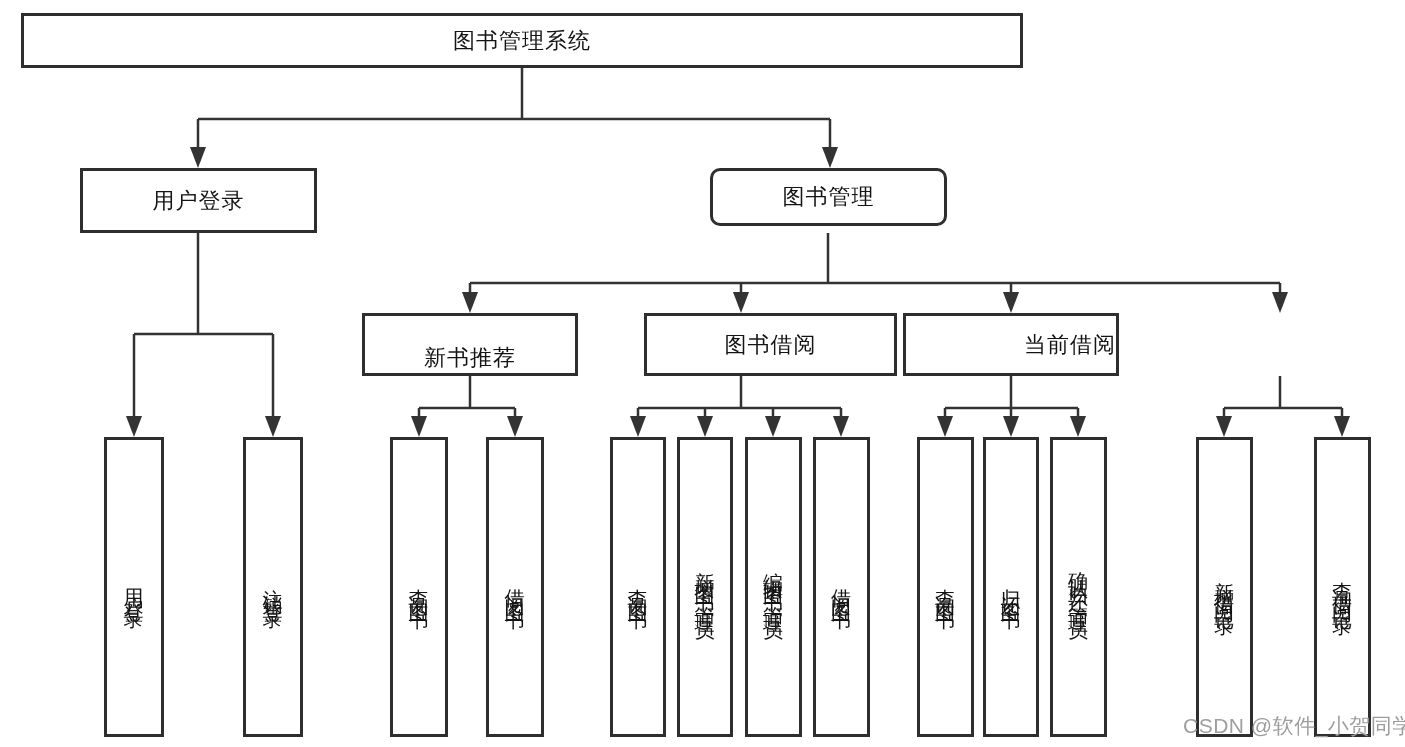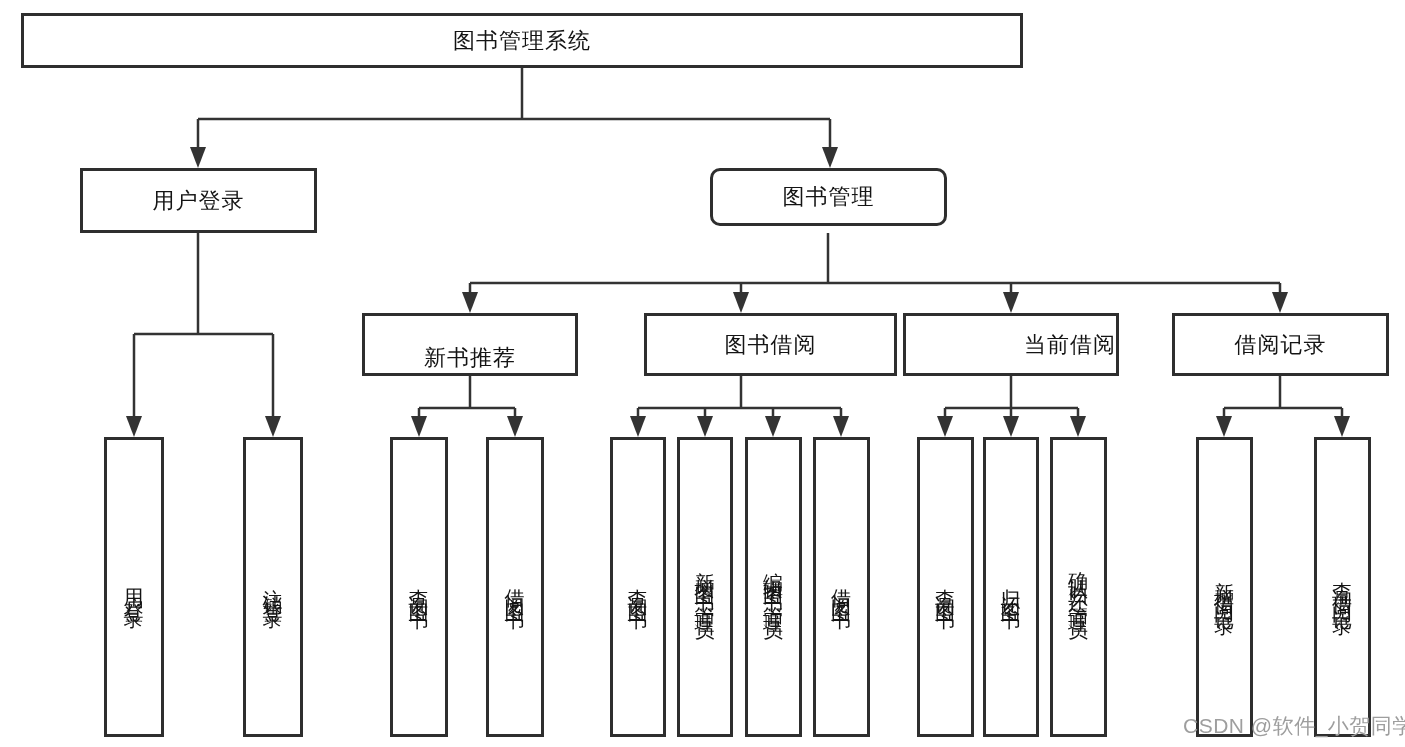--- a/index.html
+++ b/index.html
@@ -119,23 +119,20 @@
   </div>
   <div class="node h" id="n-new-book">
     <span>新书推荐</span>
   </div>
   <div class="node h" id="n-book-borrow">
     <span>图书借阅</span>
   </div>
   <div class="node h" id="n-current-borrow">
     <span>当前借阅</span>
   </div>
-  <div class="node h" id="n-borrow-record">
-    <span>借阅记录</span>
-  </div>
 
   <div class="node v leaf" id="l-user-login">
     <span>用户登录</span>
   </div>
   <div class="node v leaf" id="l-logout">
     <span>注销登录</span>
   </div>
   <div class="node v leaf" id="l-query-book-1">
     <span>查询图书</span>
   </div>

